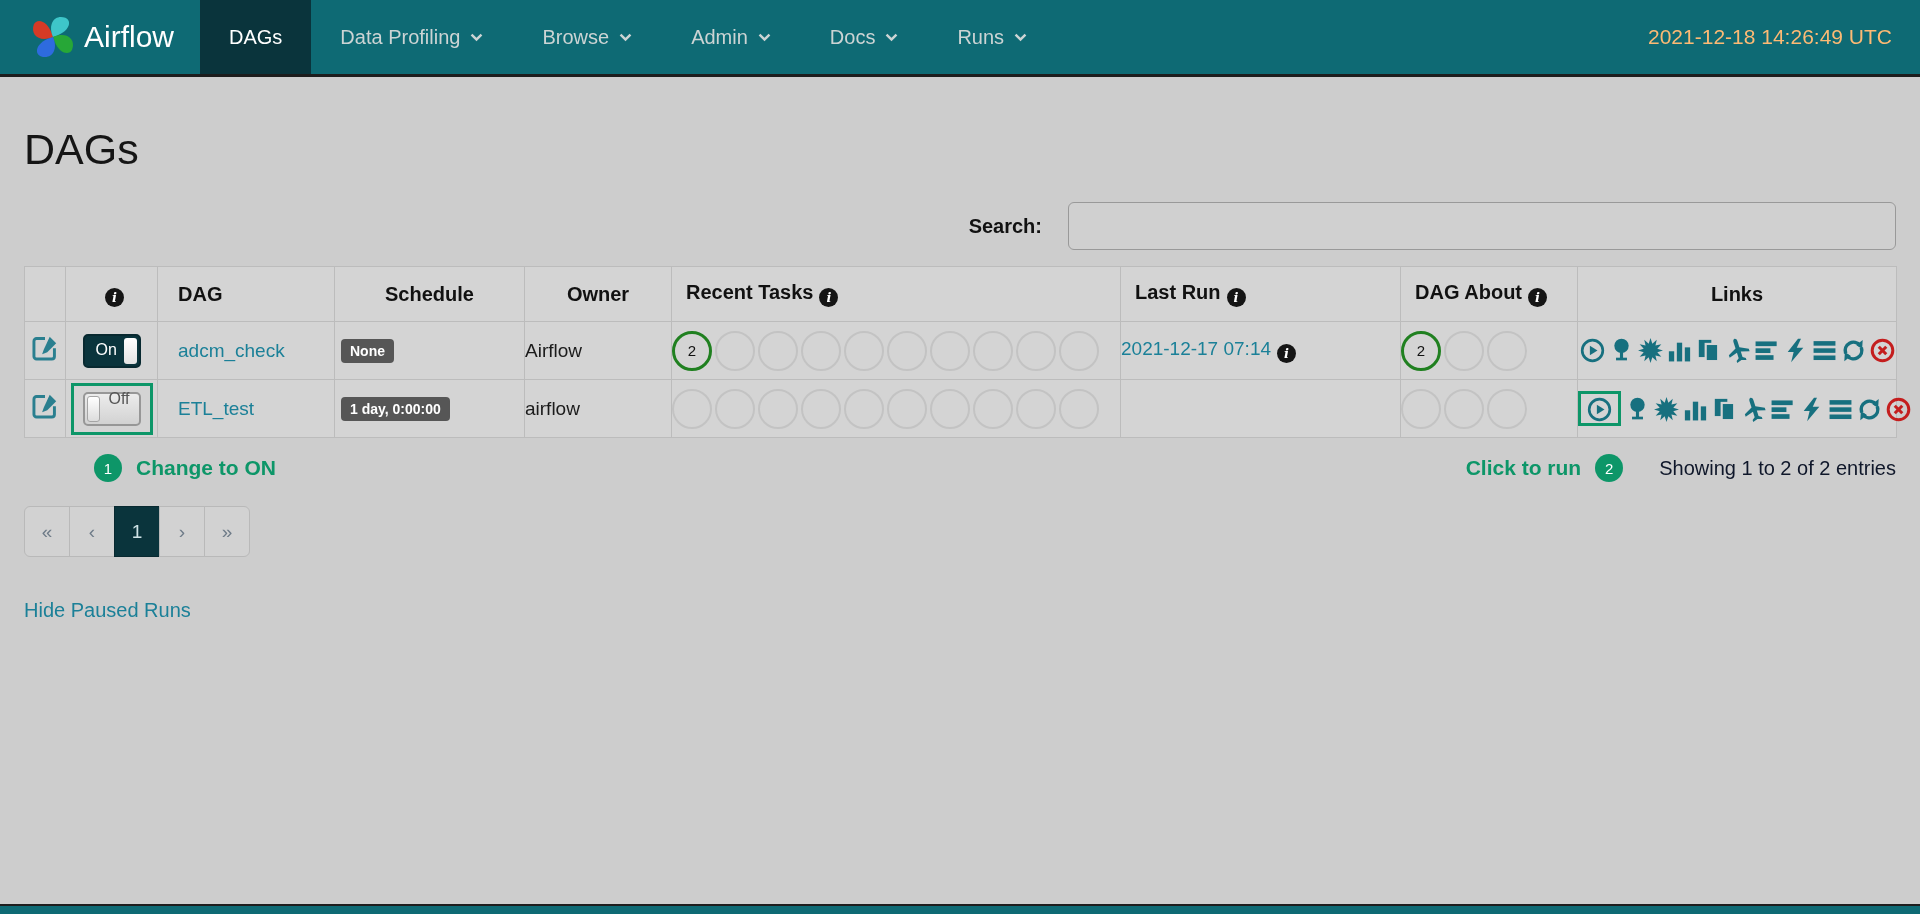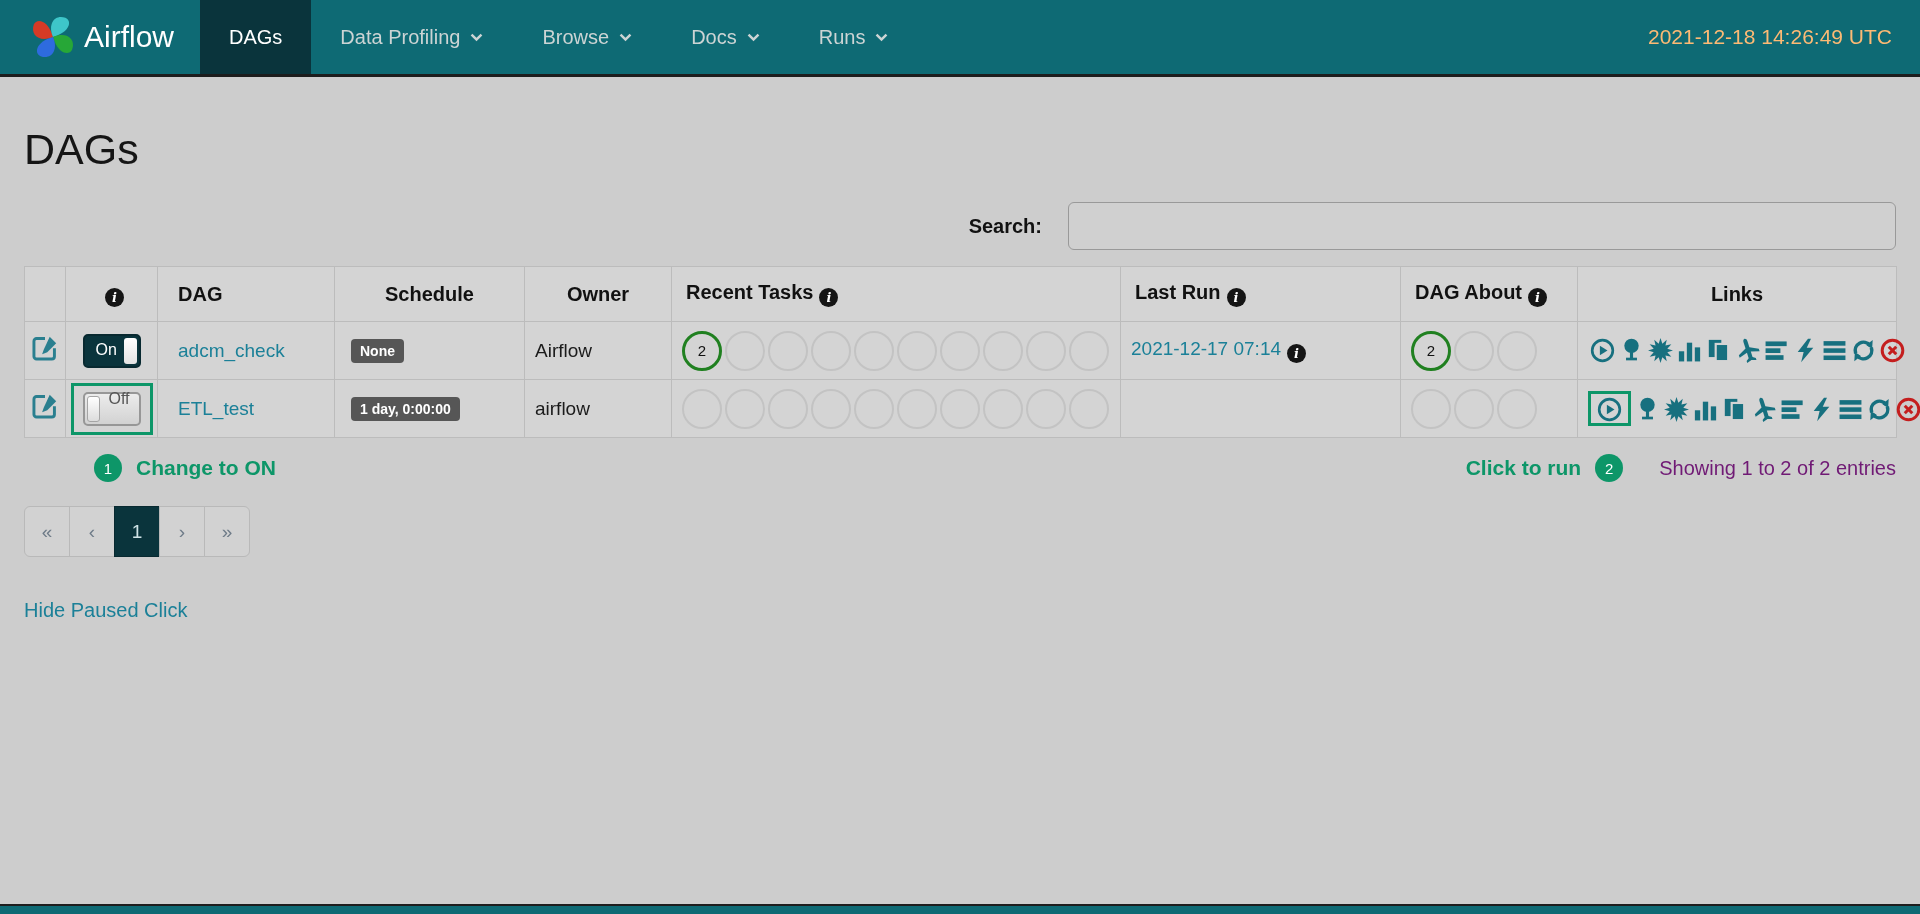--- a/index.html
+++ b/index.html
@@ -31,21 +31,21 @@
   .search-row{display:flex;justify-content:flex-end;align-items:center;gap:26px;margin-top:30px;}
   .search-label{font-size:20px;font-weight:bold;color:#111;}
   .search-input{width:828px;height:48px;background:#d0d0d0;border:1px solid #999;
                 border-radius:6px;font-size:19px;padding:0 12px;color:#222;outline:none;}
 
   
   table{border-collapse:collapse;width:1872px;margin-top:16px;background:var(--row);
         border:1px solid #b0b0b0;table-layout:fixed;}
   th,td{border:1px solid var(--border);padding:0;}
   th{height:55px;font-size:20px;color:#111;text-align:left;padding-left:14px;}
-  td{height:58px;font-size:19px;padding-left:10px;}
+  td{height:58px;font-size:19px;}
   th.center,td.center{text-align:center;padding-left:0;}
   .dag-link,.run-link{color:var(--link);text-decoration:none;cursor:pointer;}
   td.dagcell,th.dagcol{padding-left:20px;}
   .badge{display:inline-block;background:var(--badge);color:#fff;font-size:14px;
          font-weight:bold;border-radius:4px;padding:4px 9px;margin-left:6px;}
   .info-badge{display:inline-flex;width:19px;height:19px;border-radius:50%;background:#151515;
               color:#fff;align-items:center;justify-content:center;font-size:13px;
               font-weight:bold;font-style:italic;font-family:"DejaVu Serif",serif;
               vertical-align:-3px;margin-left:6px;}
   .circle{display:inline-block;width:40px;height:40px;border-radius:50%;
@@ -77,21 +77,21 @@
   .link-icon.red{color:var(--red);}
 
   
   .below-table{width:1872px;display:flex;align-items:center;margin-top:16px;}
   .annot{display:flex;align-items:center;gap:14px;}
   .annot-left{margin-left:70px;}
   .annot-num{width:28px;height:28px;border-radius:50%;background:var(--green);color:#fff;
              font-size:15px;display:inline-flex;align-items:center;justify-content:center;}
   .annot-label{color:var(--green);font-weight:bold;font-size:21px;}
   .right-group{margin-left:auto;display:flex;align-items:center;gap:14px;}
-  .summary{color:#701a75;font-size:20px;margin-left:22px;}
+  .summary{color:#0f172a;font-size:20px;margin-left:22px;}
 
   
   .pagination{display:flex;margin:24px 0 0 0;padding:0;list-style:none;}
   .page-btn{min-width:46px;height:51px;background:#d2d2d2;border:1px solid #b9b9b9;
             display:flex;align-items:center;justify-content:center;font-size:19px;
             color:#6e7b88;cursor:pointer;margin-left:-1px;}
   .page-btn:first-child{border-radius:6px 0 0 6px;margin-left:0;}
   .page-btn:last-child{border-radius:0 6px 6px 0;}
   .page-btn.active{background:var(--teal-dark);color:#cfe3e6;border-color:#082930;}
 
@@ -122,20 +122,26 @@
         <span>DAGs</span>
       </li>
       <li class="nav-item">
         <span>Data Profiling</span>
         <svg class="caret" viewBox="0 0 16 16">
           <polygon points="1.8,4.7 8,10.9 14.2,4.7 12.4,2.9 8,7.3 3.6,2.9"></polygon>
         </svg>
       </li>
       <li class="nav-item">
         <span>Browse</span>
+        <svg class="caret" viewBox="0 0 16 16">
+          <polygon points="1.8,4.7 8,10.9 14.2,4.7 12.4,2.9 8,7.3 3.6,2.9"></polygon>
+        </svg>
+      </li>
+      <li class="nav-item">
+        <span>Admin</span>
         <svg class="caret" viewBox="0 0 16 16">
           <polygon points="1.8,4.7 8,10.9 14.2,4.7 12.4,2.9 8,7.3 3.6,2.9"></polygon>
         </svg>
       </li>
       <li class="nav-item">
         <span>Docs</span>
         <svg class="caret" viewBox="0 0 16 16">
           <polygon points="1.8,4.7 8,10.9 14.2,4.7 12.4,2.9 8,7.3 3.6,2.9"></polygon>
         </svg>
       </li>
@@ -301,16 +307,16 @@
   </div>
 
   <ul class="pagination" id="pagination">
       <li class="page-btn">«</li>
       <li class="page-btn">‹</li>
       <li class="page-btn active">1</li>
       <li class="page-btn">›</li>
       <li class="page-btn">»</li>
     </ul>
 
-  <a class="hide-paused">Hide Paused Click</a>
+  <a class="hide-paused">Hide Paused Runs</a>
 </div>
 
 <div class="footer-bar"></div>
 
 </body></html>

